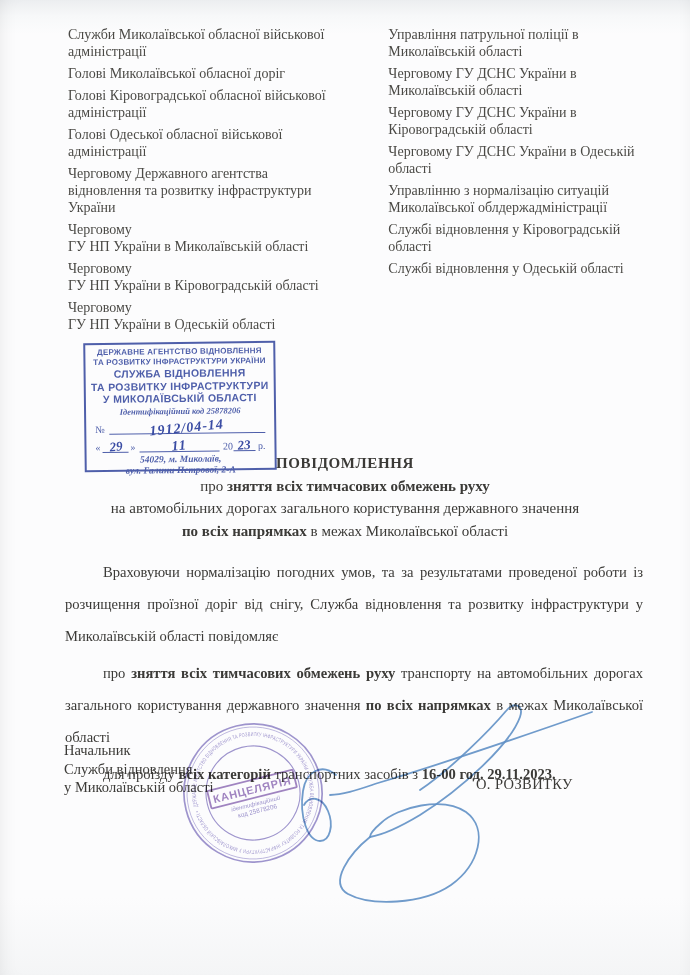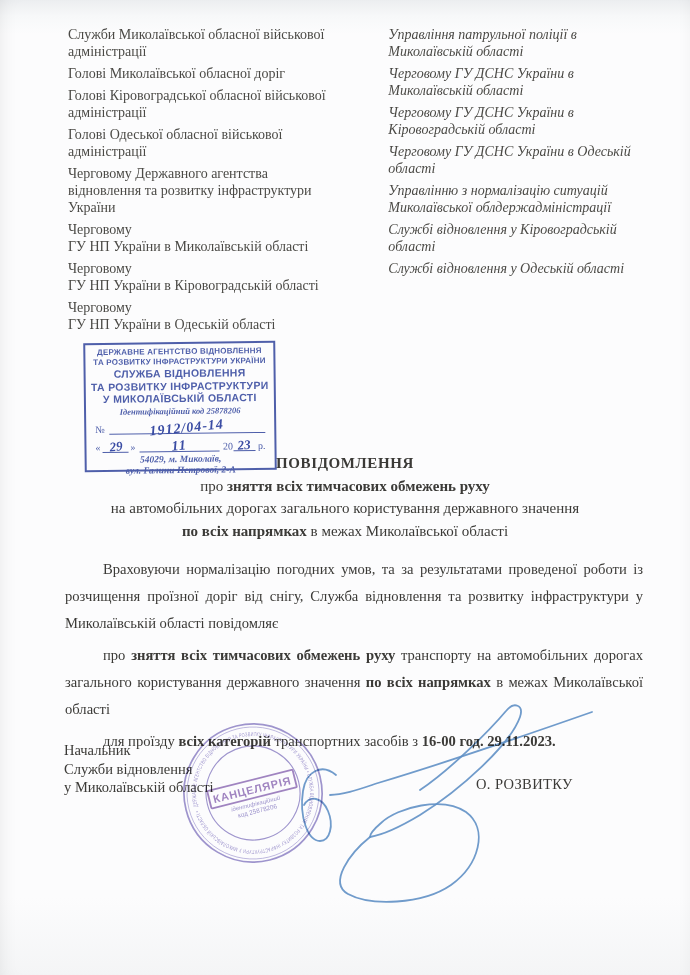--- a/index.html
+++ b/index.html
@@ -14,21 +14,21 @@
   html,body{margin:0;padding:0;background:#eef0f2;}
   .page{
     position:relative;width:690px;height:975px;margin:0 auto;overflow:hidden;
     background:linear-gradient(180deg,#eceef0 0,#f7f8f9 16px,#fcfcfd 34px,#fcfcfd 92%,#f4f5f6 100%);
     box-shadow:inset 14px 0 20px -16px rgba(0,0,0,.10), inset -12px 0 18px -16px rgba(0,0,0,.07);
     font-family:"Liberation Serif",serif;color:var(--text_color);
   }
   
   .addressees{position:absolute;top:26px;left:68px;width:600px;display:flex;}
   .addr-col{width:300px;}
-  .addr-col.right{width:285px;margin-left:26px;font-style:italic;}
+  .addr-col.right{width:285px;margin-left:26px;}
   .addr-item{white-space:pre-line;font-size:14px;line-height:17px;margin-bottom:5px;color:var(--addr_color);}
   
   .corner-stamp{
     position:absolute;left:84px;top:342px;width:192px;height:129px;box-sizing:border-box;
     border:2px solid var(--stamp_blue);transform:rotate(-0.7deg);
     color:var(--stamp_blue);font-family:"Liberation Sans",sans-serif;text-align:center;
     padding-top:3px;opacity:.93;mix-blend-mode:multiply;
   }
   .cs-agency{font-size:8px;font-weight:bold;line-height:10px;letter-spacing:.2px;}
   .cs-service{font-size:10.5px;font-weight:bold;line-height:12.5px;letter-spacing:.3px;}
@@ -44,21 +44,21 @@
     color:var(--hw_blue);display:inline-block;transform:rotate(-5deg) translateY(2px);letter-spacing:1px;white-space:nowrap;
   }
   .cs-line.short .hw,.cs-line.yr .hw{font-size:13px;letter-spacing:0;}
   .cs-addr{font-family:"Liberation Serif",serif;font-style:italic;font-weight:bold;font-size:9.5px;line-height:11px;}
   .cs-addr.first{margin-top:2px;}
   
   .title-block{position:absolute;top:452px;left:10px;width:670px;text-align:center;font-size:15px;line-height:22.5px;}
   .title-block .t1{font-weight:bold;letter-spacing:.6px;}
   .bold{font-weight:bold;}
   
-  .body-block{position:absolute;top:556px;left:65px;width:578px;font-size:14.6px;line-height:27px;}
+  .body-block{position:absolute;top:556px;left:65px;width:578px;font-size:14.6px;line-height:32px;}
   .body-block p{margin:0 0 5px 0;text-indent:38px;text-align:justify;}
   .body-block p.last{text-align:left;}
   
   .signoff{position:absolute;left:64px;top:741px;font-size:14.5px;line-height:18.5px;white-space:pre-line;}
   .signer-name{position:absolute;left:476px;top:776px;font-size:14.5px;letter-spacing:.4px;}
   
   .seal{position:absolute;left:178px;top:718px;mix-blend-mode:multiply;opacity:.82;}
   .seal .ring{fill:none;stroke:var(--seal_purple);}
   .seal text{fill:var(--seal_purple);font-family:"Liberation Sans",sans-serif;}
   .seal .center-box{fill:none;stroke:var(--seal_center);}

